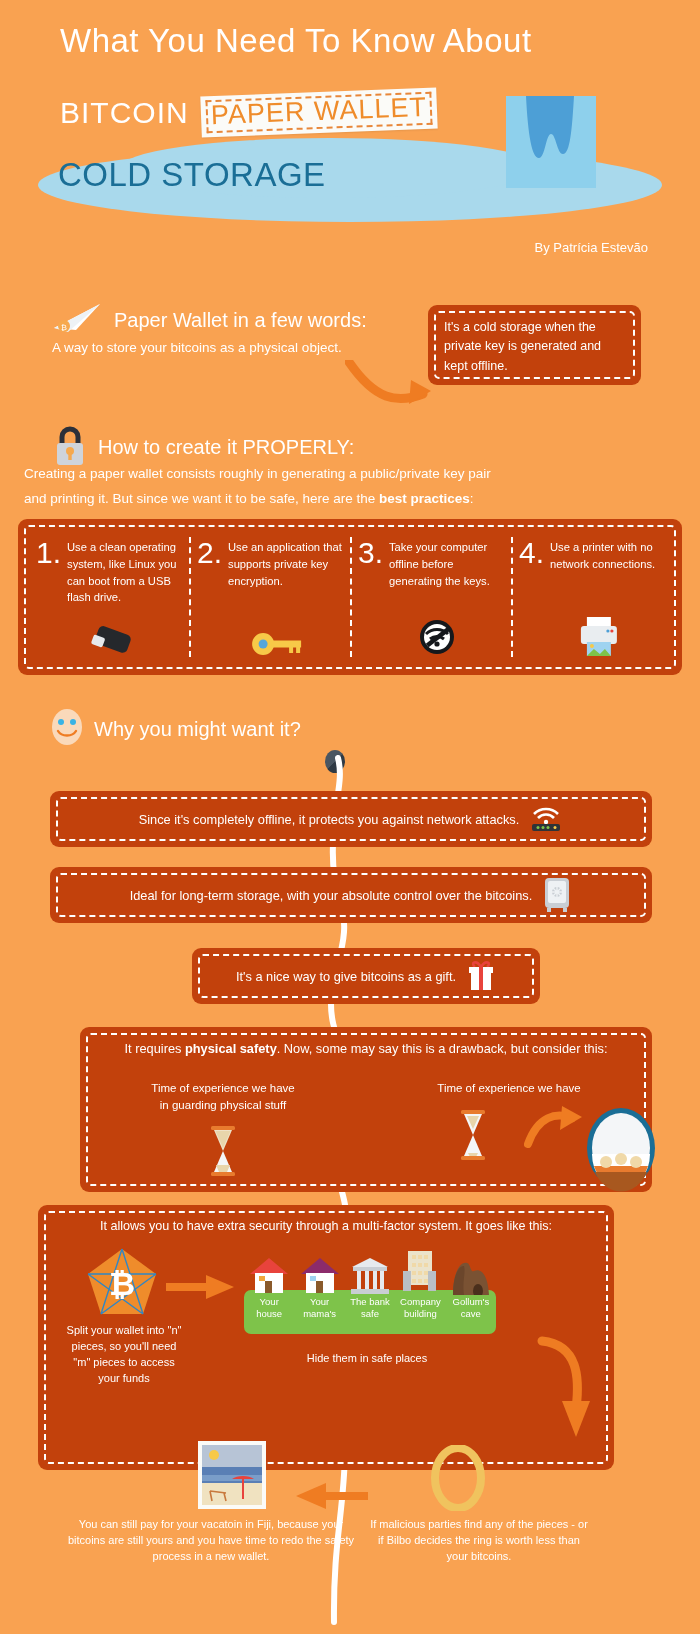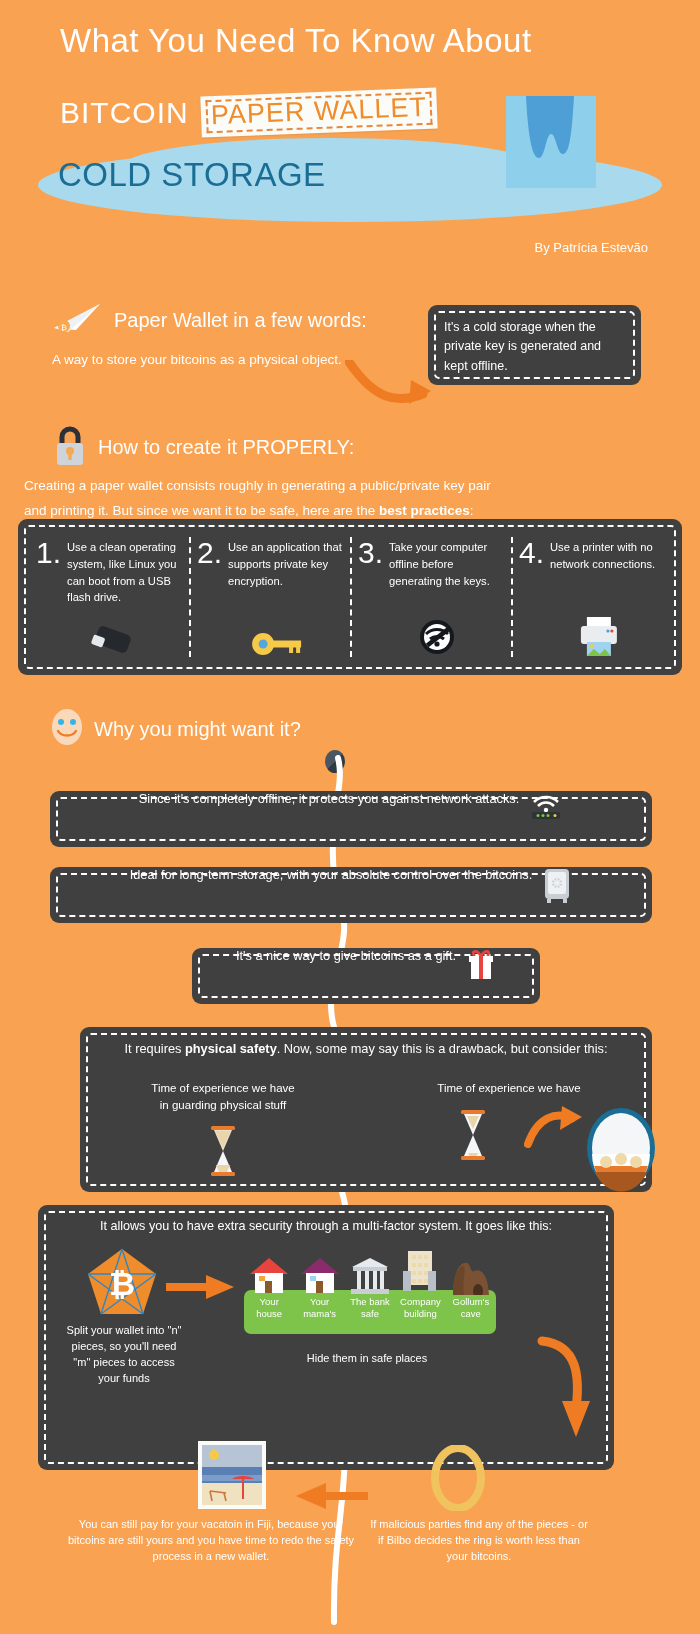--- a/index.html
+++ b/index.html
@@ -66,26 +66,26 @@
   .byline {
     position: absolute; right: 52px; top: 240px;
     font-size: 13px; color: #ffffff; font-weight: 300;
   }
 
   
   .sec-head {
     position: absolute; display: flex; align-items: center; gap: 10px;
   }
   .sec-head .h-txt { font-size: 20px; color: #ffffff; font-weight: 300; white-space: nowrap; }
-  .body-txt { position: absolute; color: #ffffff; font-size: 13.5px; font-weight: 300; line-height: 1.55; margin-top: 12px; }
+  .body-txt { position: absolute; color: #ffffff; font-size: 13.5px; font-weight: 300; line-height: 1.55; }
   .body-txt b { font-weight: 700; }
 
   
   .bluebox {
-    position: absolute; background: #404040; border-radius: 9px;
+    position: absolute; background: #c2410c; border-radius: 9px;
   }
   .bluebox::before {
     content: ""; position: absolute; left: 6px; top: 6px; right: 6px; bottom: 6px;
     border: 2px dashed #ffffff; border-radius: 5px; pointer-events: none;
   }
   .bb-text { position: relative; z-index: 2; color: #fff; font-weight: 300; }
 
   
   #quote-box { left: 428px; top: 305px; width: 213px; height: 80px; }
   #quote-box .bb-text { padding: 13px 16px; font-size: 12.5px; line-height: 1.55; }
@@ -97,21 +97,21 @@
   .step + .step::before {
     content: ""; position: absolute; left: 0; top: 6px; bottom: 6px;
     border-left: 2px dashed #ffffff;
   }
   .step-num { font-size: 30px; color: #fff; font-weight: 300; line-height: .95; margin-right: 6px; }
   .step-txt { font-size: 11.2px; color: #fff; line-height: 1.5; font-weight: 300; }
   .step-icon { position: absolute; bottom: 2px; left: 50%; transform: translateX(-35%); }
 
   
   .flowbox .bb-text {
-    display: flex; align-items: flex-start; justify-content: center; gap: 10px;
+    display: flex; align-items: center; justify-content: center; gap: 10px;
     height: 100%; padding: 0 40px; font-size: 12.8px;
   }
   #flow1 { left: 50px; top: 791px; width: 602px; height: 56px; }
   #flow2 { left: 50px; top: 867px; width: 602px; height: 56px; }
   #flow3 { left: 192px; top: 948px; width: 348px; height: 56px; }
   #flow4 { left: 80px; top: 1027px; width: 572px; height: 165px; }
   #flow5 { left: 38px; top: 1205px; width: 576px; height: 265px; }
 
   .safety-head { text-align: center; font-size: 12.8px; padding: 14px 18px 0; }
   .safety-head b { font-weight: 700; }

